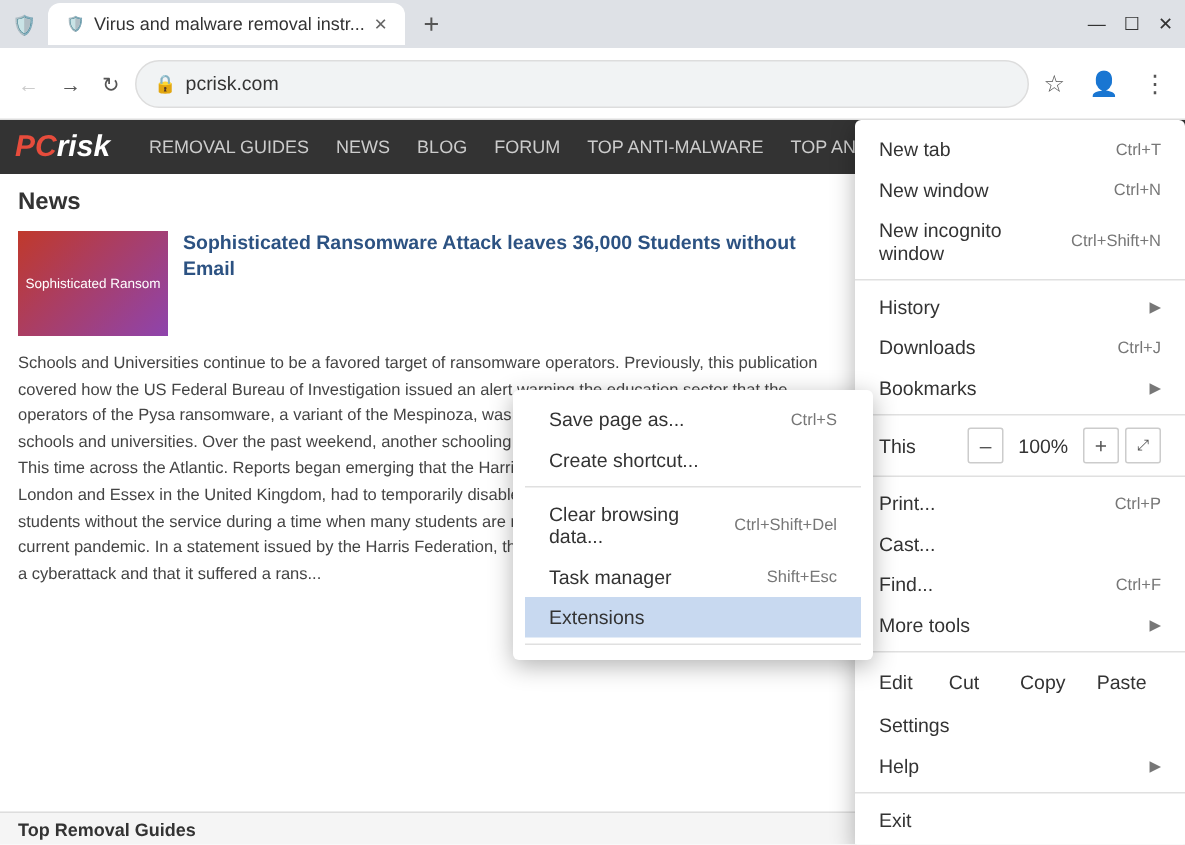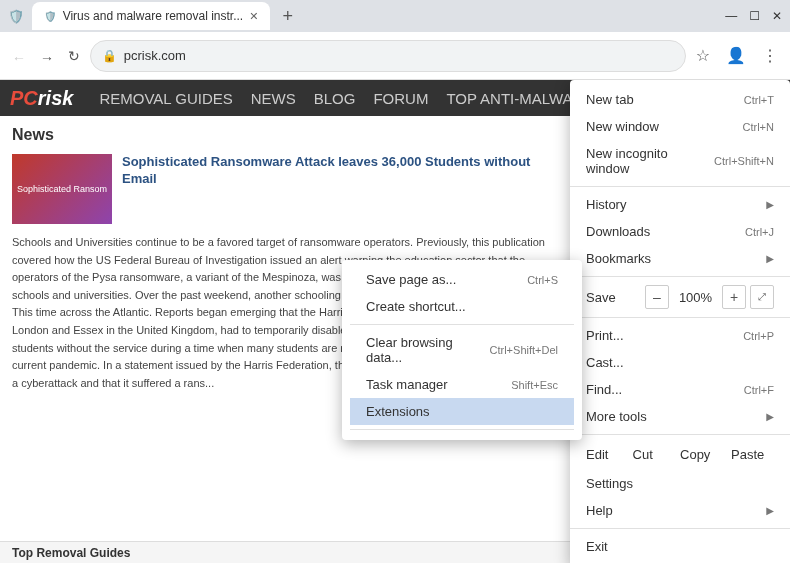--- a/index.html
+++ b/index.html
@@ -80,21 +80,21 @@
     }
     .site-logo {
       display: flex;
       align-items: center;
       margin-right: 16px;
     }
     .logo-pc { font-size: 20px; font-weight: bold; color: #e74c3c; font-style: italic; }
     .logo-risk { font-size: 20px; font-weight: bold; color: #fff; font-style: italic; }
     .nav-link {
       color: #ccc;
-      font-size: 15px;
+      font-size: 12px;
       padding: 4px 8px;
       text-decoration: none;
       white-space: nowrap;
     }
 
     
     .page-content {
       padding: 10px 12px;
       background: #fff;
     }
@@ -379,21 +379,21 @@
     <div class="menu-item">
       <span>Downloads</span>
       <span class="menu-shortcut">Ctrl+J</span>
     </div>
     <div class="menu-item">
       <span>Bookmarks</span>
       <span class="menu-arrow">▶</span>
     </div>
     <div class="menu-divider"></div>
     <div class="zoom-control">
-      <span class="zoom-label">Save</span>
+      <span class="zoom-label">This</span>
       <button class="zoom-btn">–</button>
       <span class="zoom-value">100%</span>
       <button class="zoom-btn">+</button>
       <button class="zoom-expand">⤢</button>
     </div>
     <div class="menu-divider"></div>
     <div class="menu-item">
       <span>Print...</span>
       <span class="menu-shortcut">Ctrl+P</span>
     </div>

